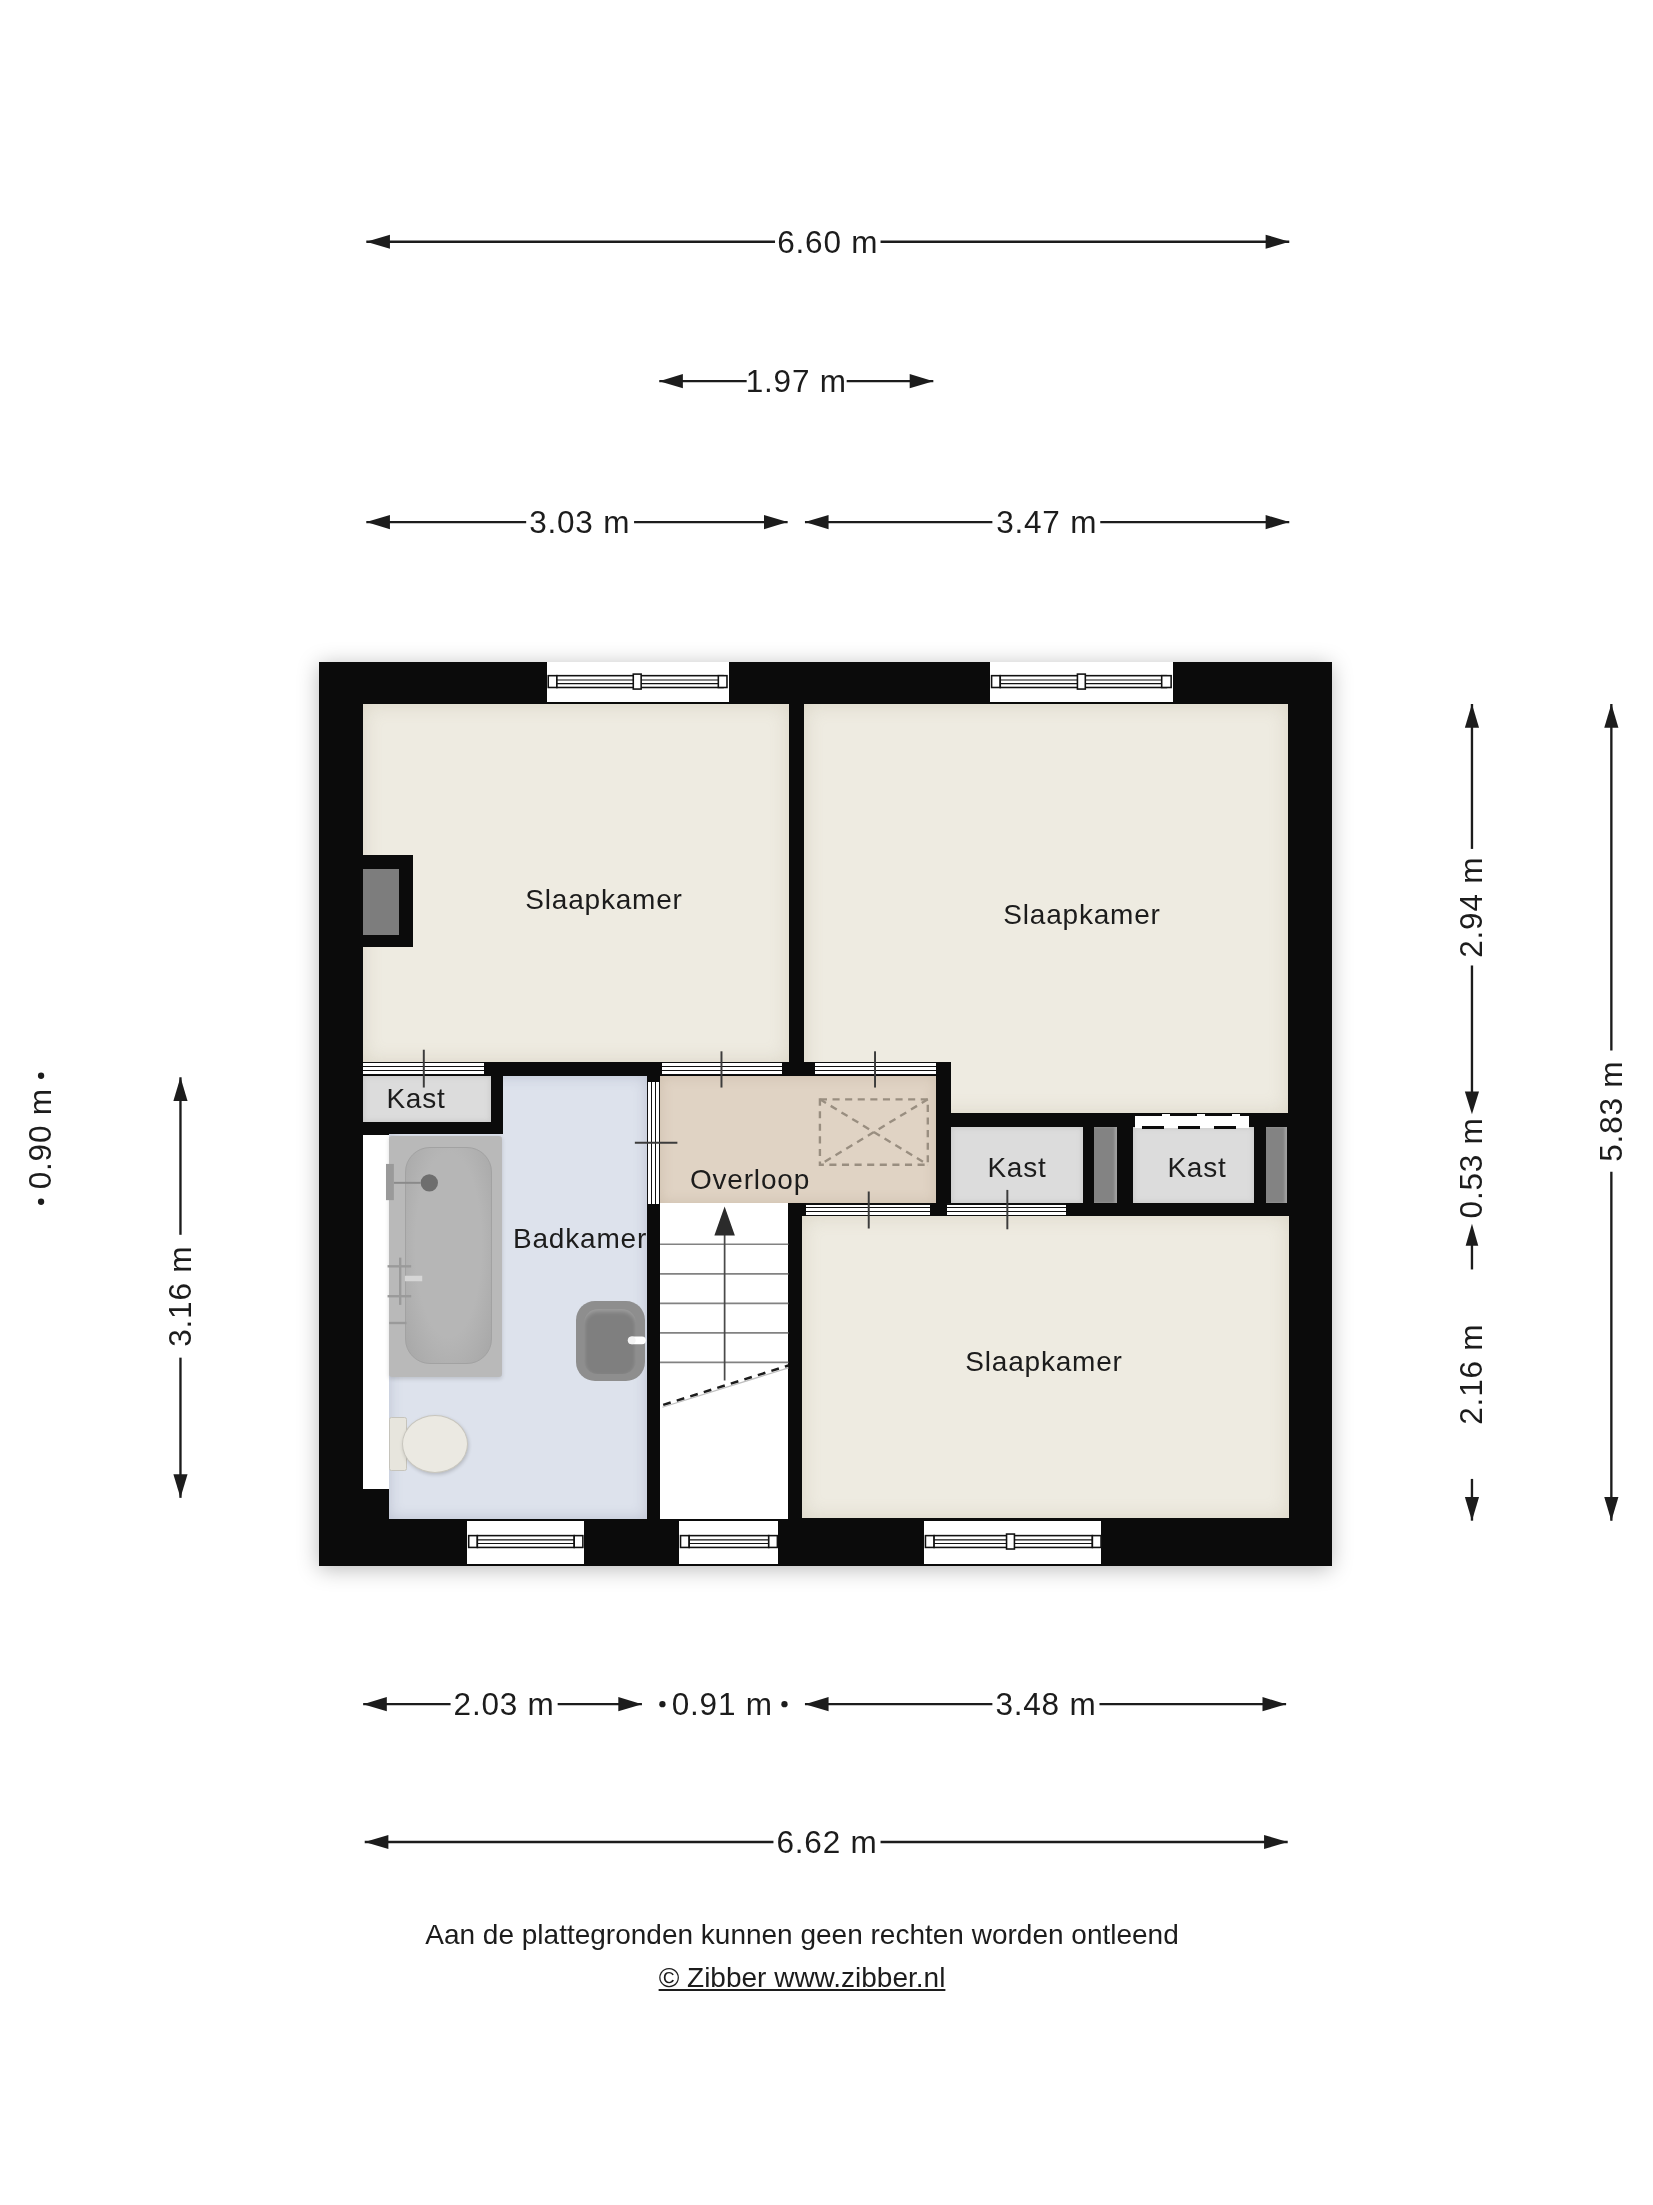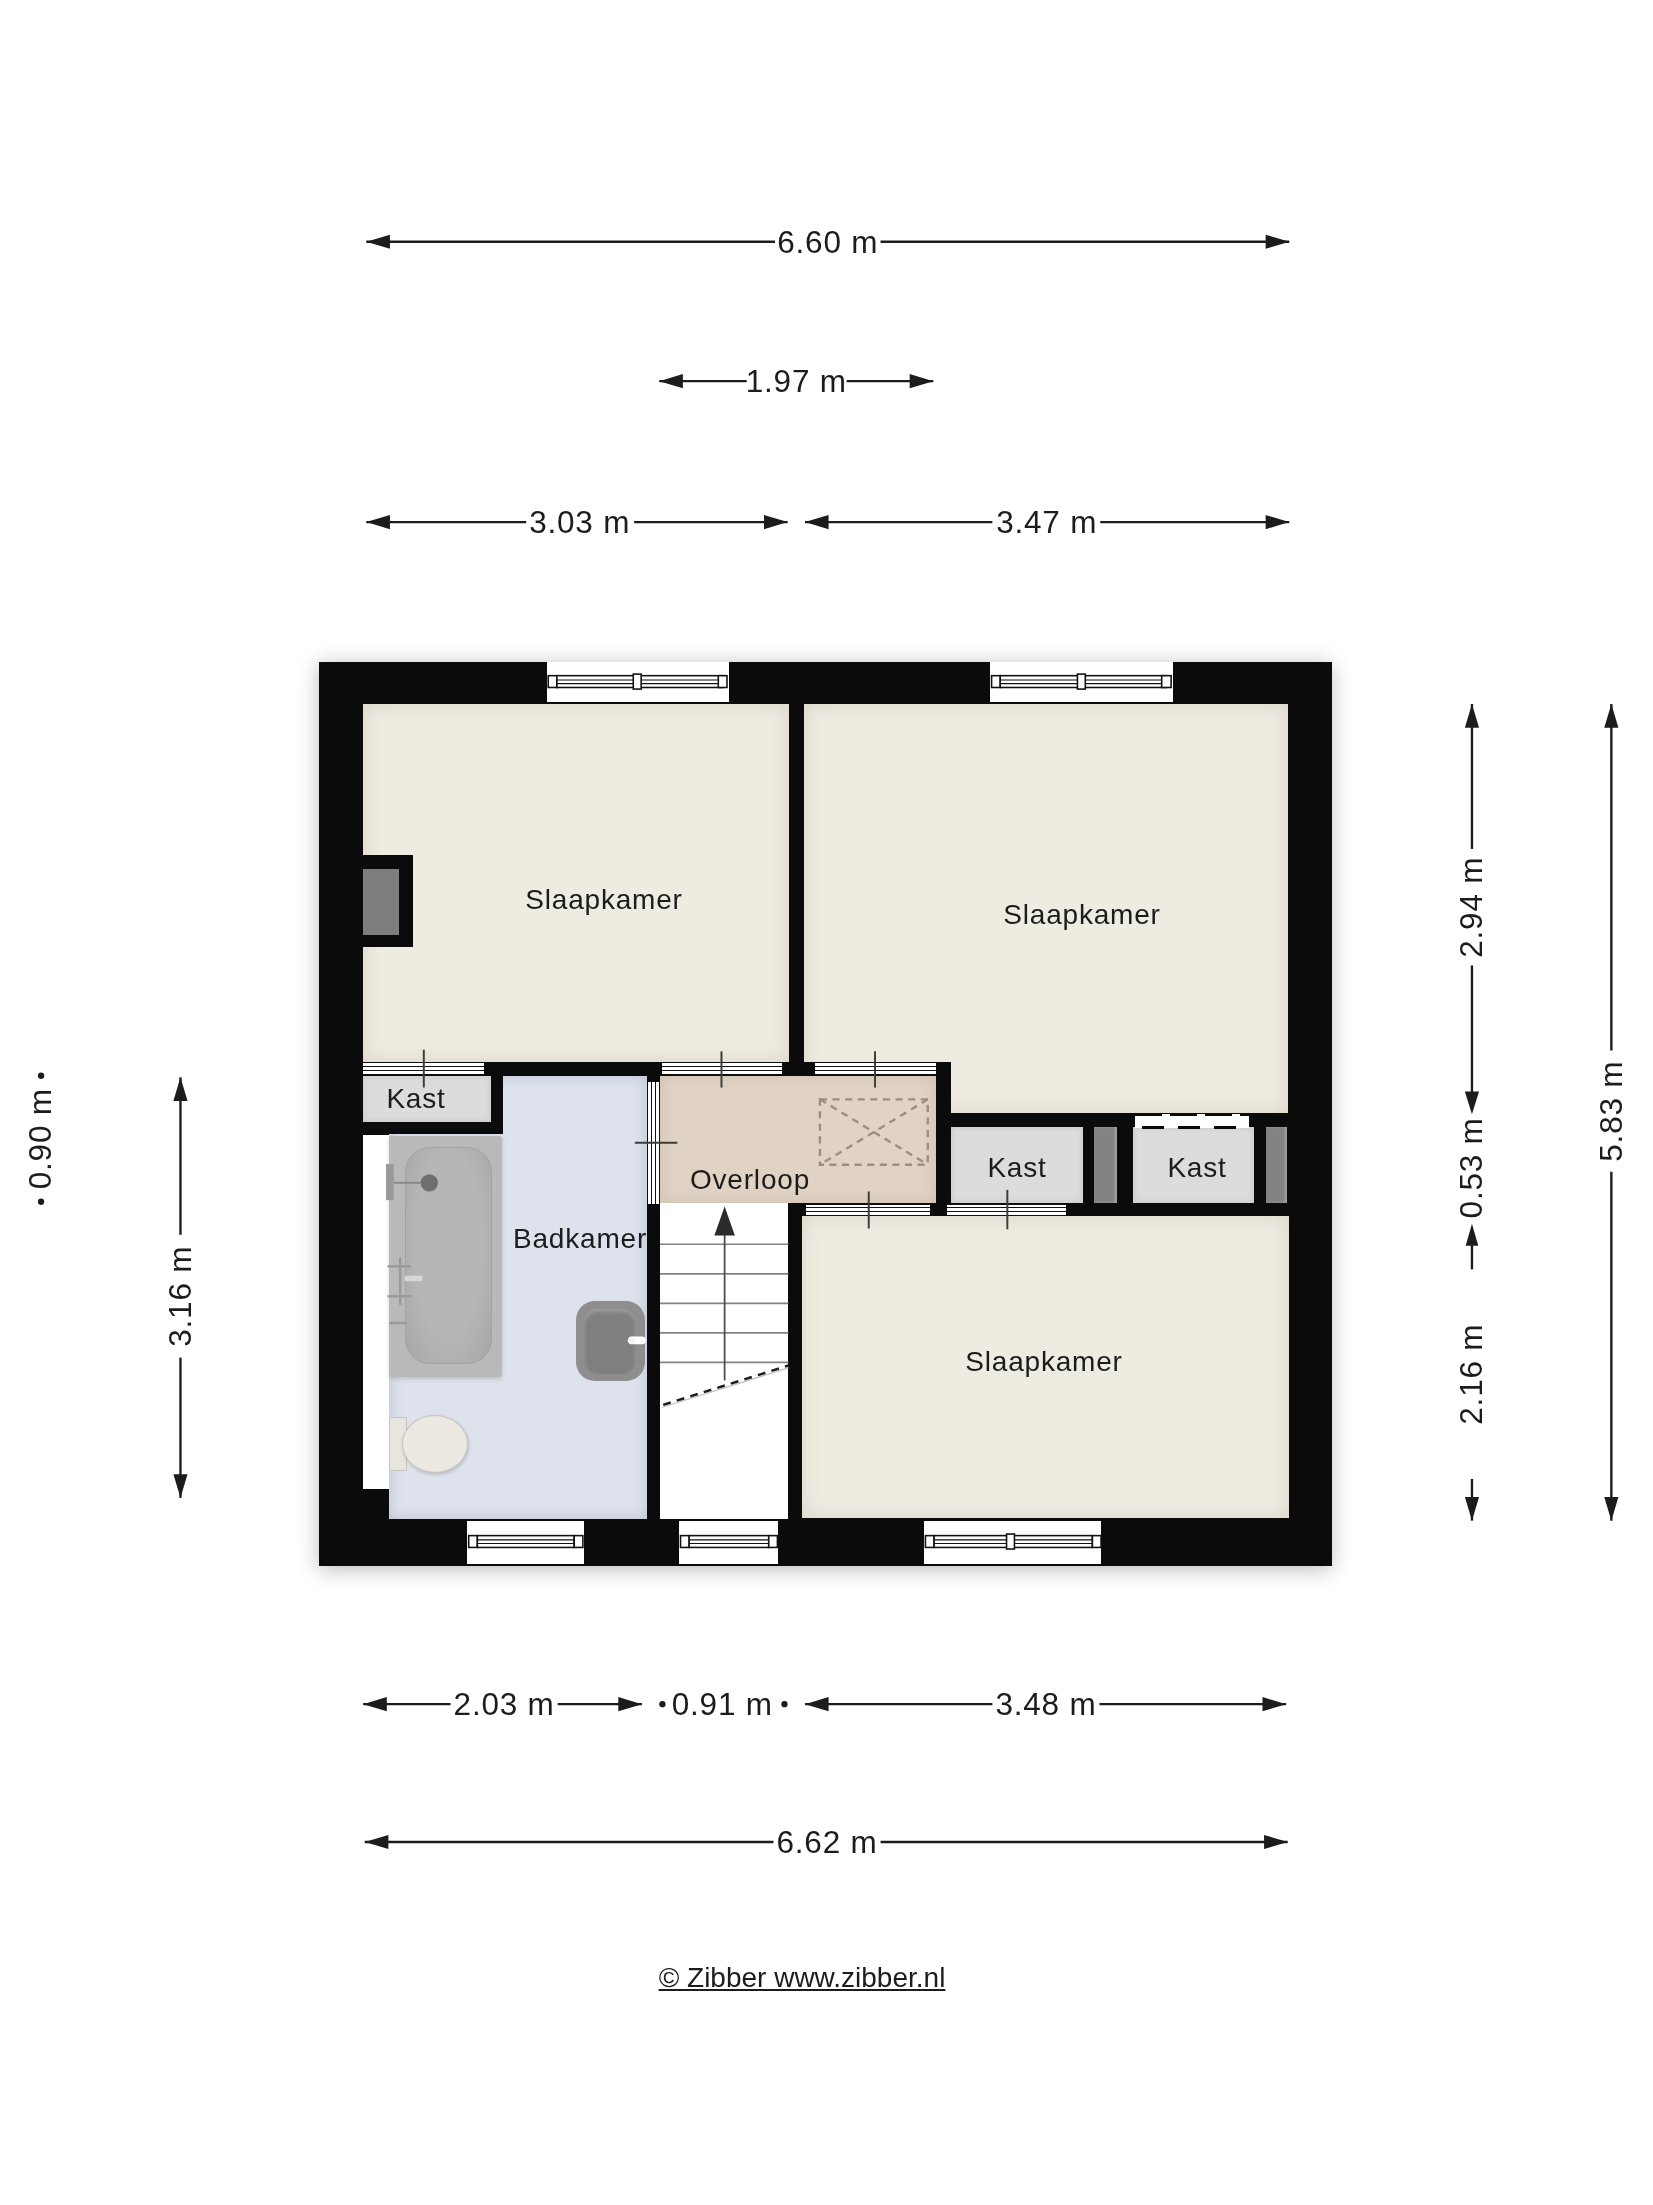--- a/index.html
+++ b/index.html
@@ -325,17 +325,18 @@
   <div class="label" style="left:580px;top:1239px;text-align:right;">Badkamer</div>
 
   <div class="label" style="left:750px;top:1180px;">Overloop</div>
 
   <div class="label" style="left:416px;top:1099px;">Kast</div>
 
   <div class="label" style="left:1017px;top:1168px;">Kast</div>
 
   <div class="label" style="left:1197px;top:1168px;">Kast</div>
 
+  <div class="abs" style="left:802px;top:1935px;transform:translate(-50%,-50%);font-size:28px;color:#1c1c1c;white-space:nowrap;">Aan de plattegronden kunnen geen rechten worden ontleend</div>
 
   <div class="abs" style="left:802px;top:1978px;transform:translate(-50%,-50%);font-size:28px;color:#1c1c1c;white-space:nowrap;text-decoration:underline;">© Zibber www.zibber.nl</div>
 
 </div>
 
 
 </body></html>

